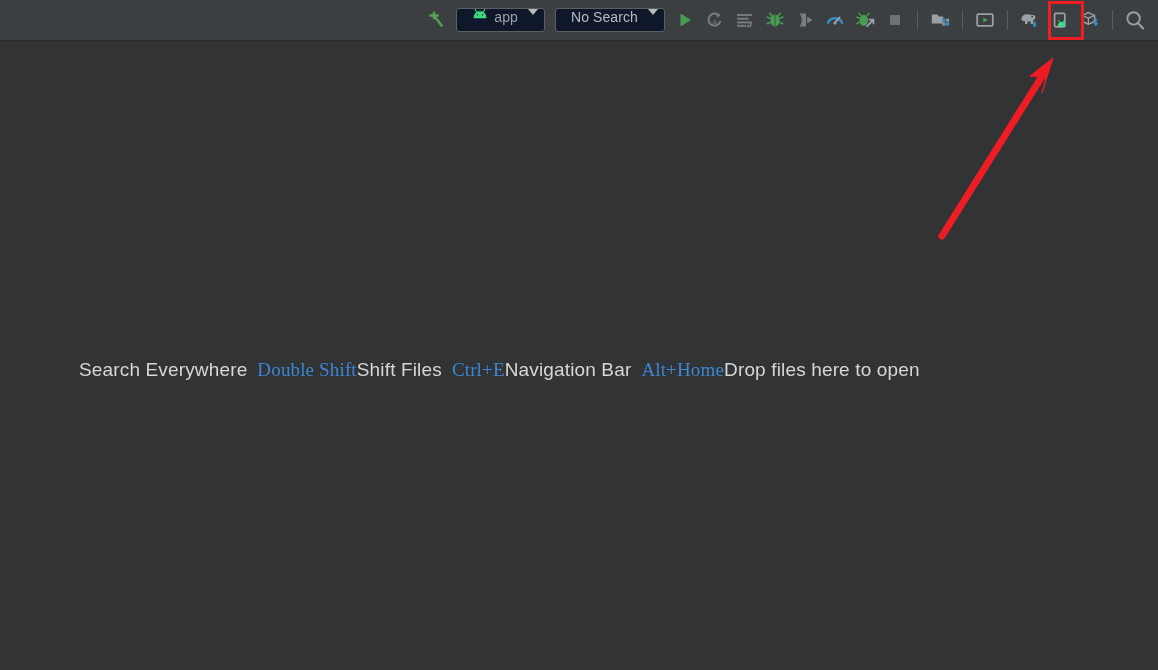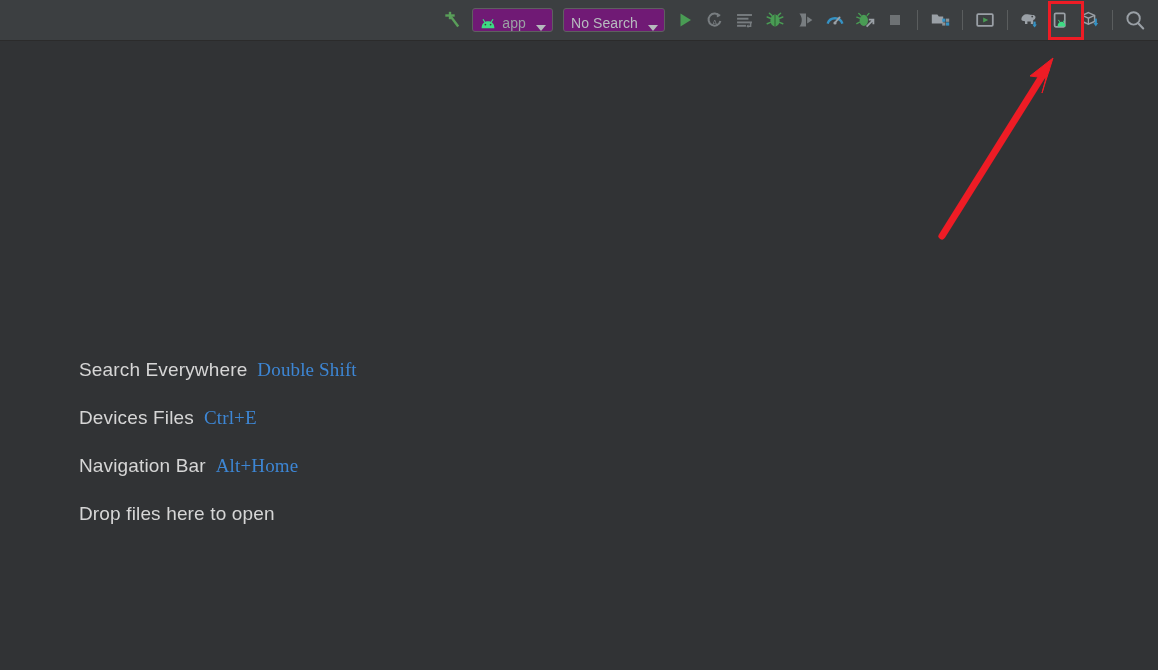--- a/index.html
+++ b/index.html
@@ -57,24 +57,24 @@
     height: 20px;
     background: #5a5d5e;
     margin: 0 7px;
   }
 
   
   .combo {
     height: 24px;
     border: 1px solid #5e6060;
     border-radius: 3px;
-    background: #701a75;
-    display: flex;
-    align-items: flex-end;
-    padding: 0 6px 0 7px;
+    background: #0f172a;
+    display: flex;
+    align-items: flex-start;
+    padding: 0 6px 0 15px;
     margin: 0 5px;
     cursor: default;
     box-sizing: border-box;
   }
   .combo-label {
     font-size: 14px;
     color: #b7bcbf;
     letter-spacing: 0.1px;
     margin: 0 8px 0 0;
     white-space: nowrap;
@@ -108,21 +108,20 @@
     height: 210px;
     pointer-events: none;
   }
 
   
   #hints {
     position: absolute;
     left: 79px;
     top: 346px;
     display: flex;
-    flex-direction: column;
   }
   .hint-row {
     height: 48px;
     display: flex;
     align-items: center;
     white-space: nowrap;
   }
   .hint-label {
     font-size: 19px;
     color: #d6d6d6;
@@ -322,21 +321,21 @@
 
   <div id="hints">
 
     <div class="hint-row">
       <span class="hint-label">Search Everywhere</span>
       <span class="hint-shortcut">Double Shift</span>
     </div>
 
 
     <div class="hint-row">
-      <span class="hint-label">Devices Files</span>
+      <span class="hint-label">Shift Files</span>
       <span class="hint-shortcut">Ctrl+E</span>
     </div>
 
     <div class="hint-row">
       <span class="hint-label">Navigation Bar</span>
       <span class="hint-shortcut">Alt+Home</span>
     </div>
 
     <div class="hint-row">
       <span class="hint-label">Drop files here to open</span>

